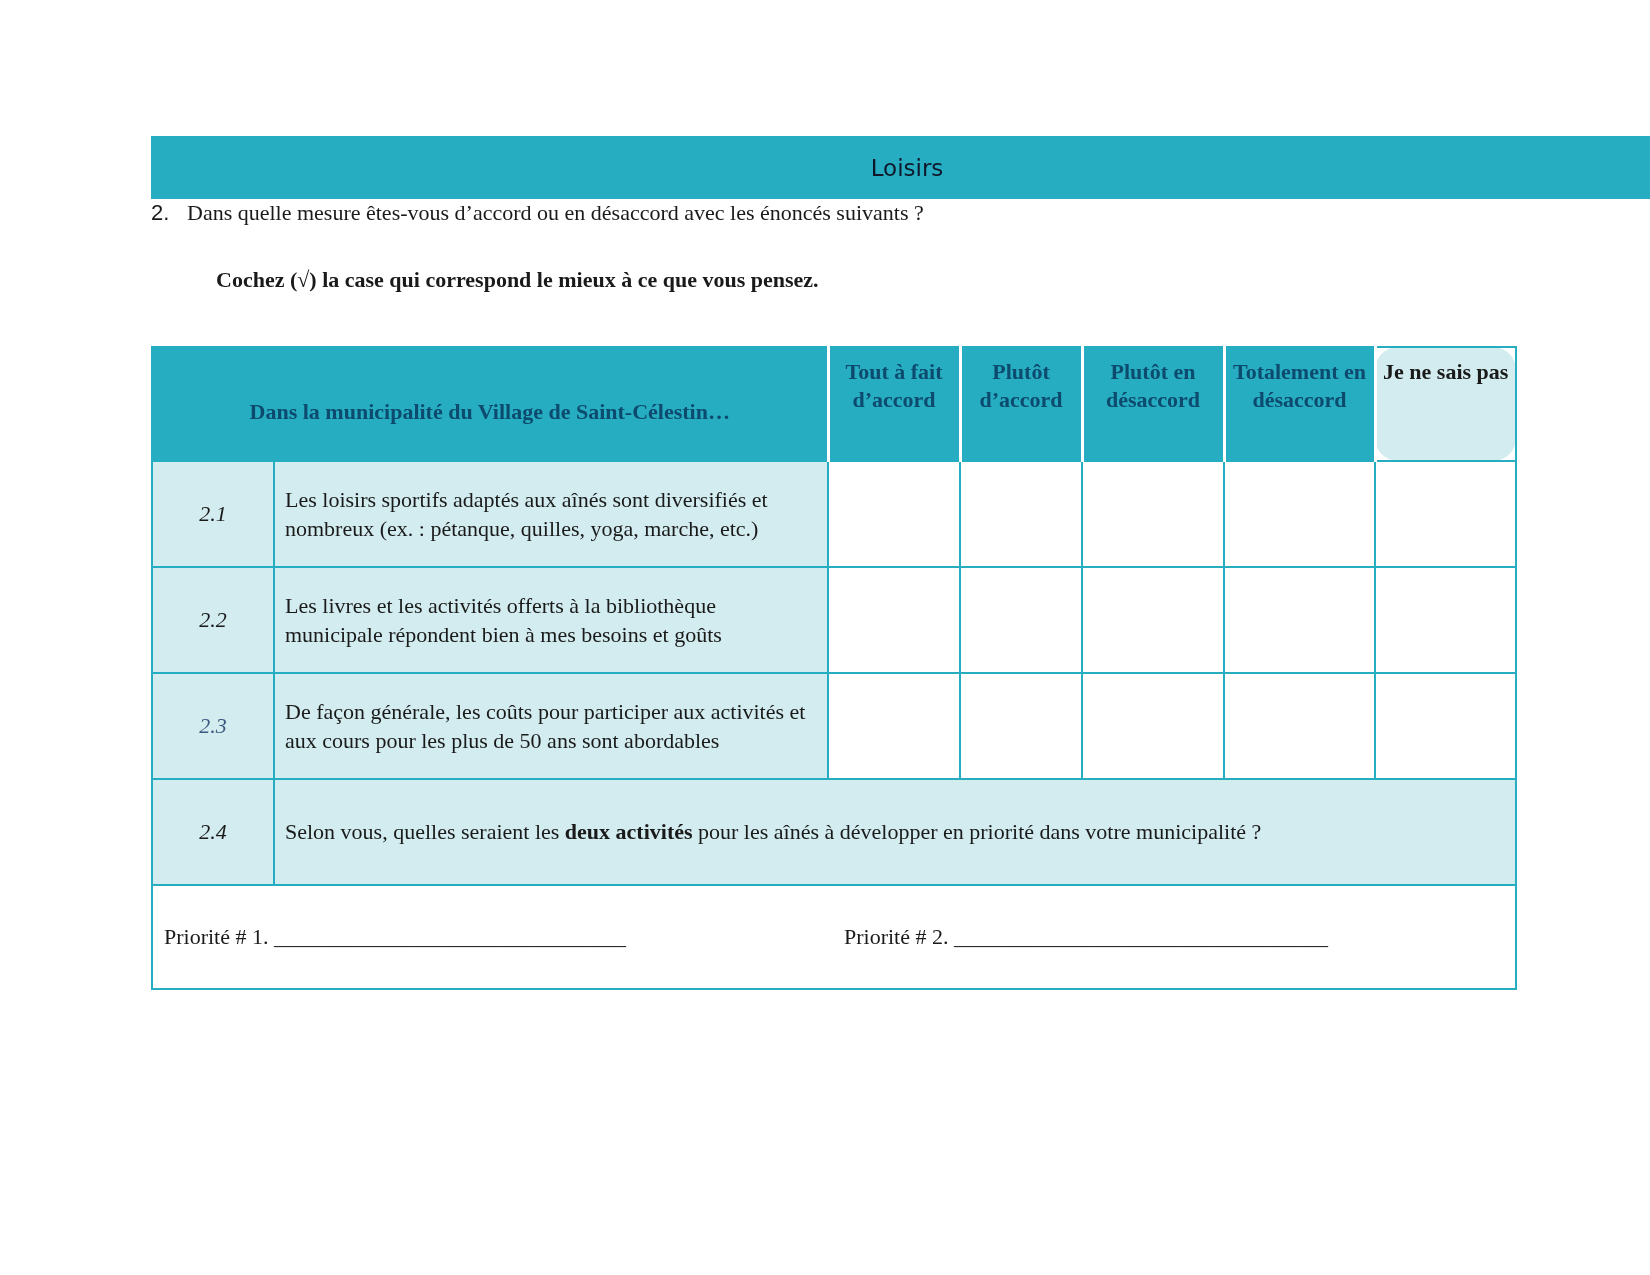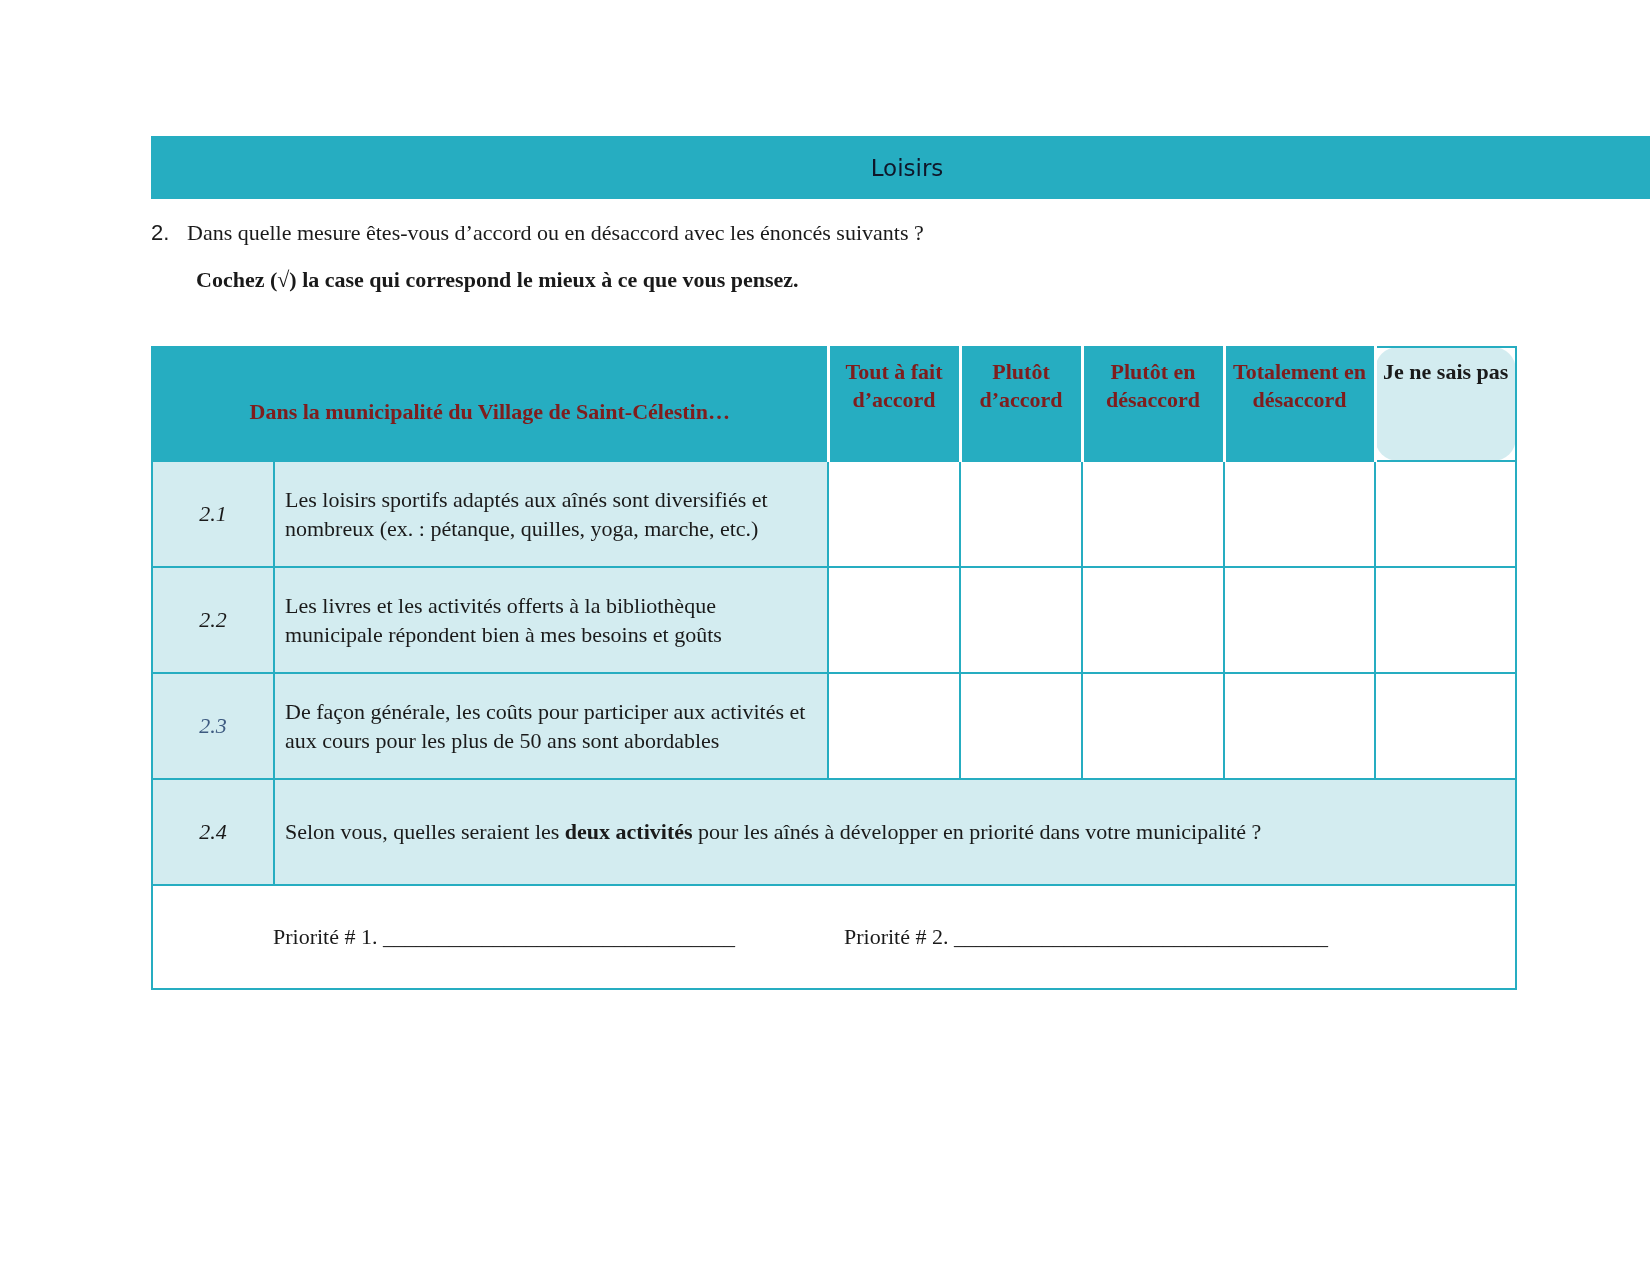--- a/index.html
+++ b/index.html
@@ -1,35 +1,35 @@
 <!DOCTYPE html>
 <html><head>
 <meta charset="utf-8">
 <style>
   html, body { margin:0; padding:0; background:#ffffff; }
   body { width:1650px; height:1275px; position:relative; font-family:"Liberation Serif", serif; color:#1a1a1a; }
   .banner { position:absolute; left:151px; top:136px; width:1512px; height:63px; background:#26adc1; color:#0f172a;
             font-family:"DejaVu Sans", sans-serif; font-size:23px; display:flex; align-items:center; justify-content:center; }
-  .question { position:absolute; left:151px; top:220px; font-size:22px; }
+  .question { position:absolute; left:151px; top:200px; font-size:22px; }
   .question .num { display:inline-block; width:36px; font-family:"Liberation Sans", sans-serif; }
-  .instr { position:absolute; left:196px; top:267px; font-size:22px; font-weight:bold; }
+  .instr { position:absolute; left:216px; top:267px; font-size:22px; font-weight:bold; }
   table { position:absolute; left:151px; top:346px; width:1364px; border-collapse:collapse; table-layout:fixed; font-size:22px; }
   td, th { border:2px solid #26adc1; }
-  th { background:#26adc1; color:#7f1d1d; font-weight:bold; height:95px; font-size:22px; line-height:28px; vertical-align:top; padding-top:10px; }
+  th { background:#26adc1; color:#0c4a6e; font-weight:bold; height:95px; font-size:22px; line-height:28px; vertical-align:top; padding-top:10px; }
   th.main { vertical-align:middle; padding-top:16px; }
   th.dk { background:#d3ecf0; color:#1a1a1a;border-radius:23px; }
   th + th { border-left:3px solid #fff; }
   td { height:102px; }
   td.num { background:#d3ecf0; text-align:center;font-style:italic; }
   td.num.blue { color:#3d5a80; }
   td.txt { background:#d3ecf0; padding:0 10px; line-height:29px; }
   td.box { background:#fff; }
   td.q24 { background:#d3ecf0; padding:0 10px; }
   td.prio { height:102px; background:#fff; padding:0 11px; }
-  .prio-wrap { display:flex;text-align:center; }
+  .prio-wrap { display:flex; }
   .prio-wrap span.p1 { width:680px; }
 </style>
 </head>
 <body>
 
 <div class="banner">
     <span>Loisirs</span>
   </div>
 
 <div class="question">

